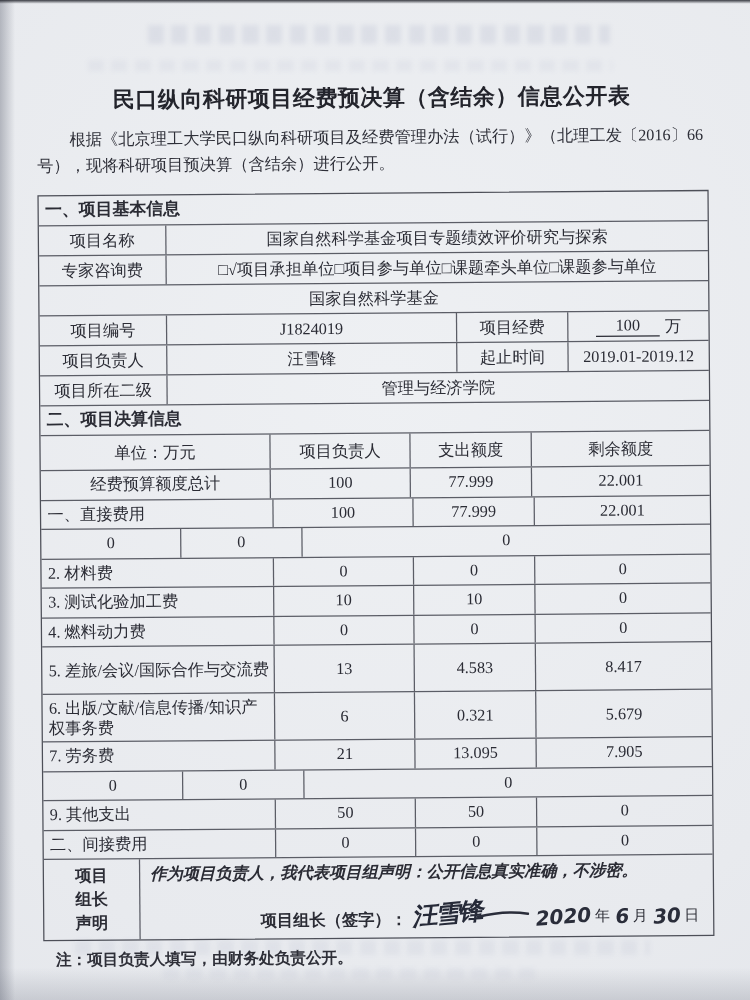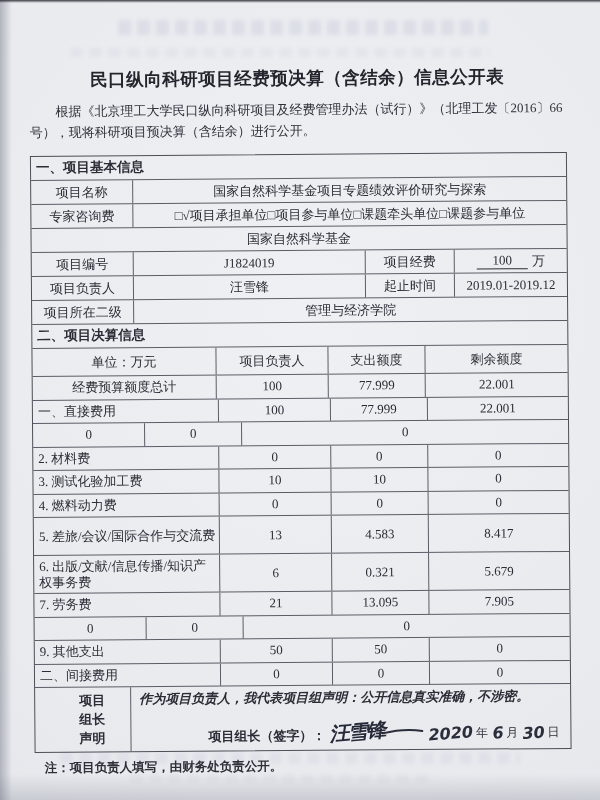--- a/index.html
+++ b/index.html
@@ -43,21 +43,21 @@
   
   .c1{width:177px;flex:none;}
   .c2{width:105px;flex:none;}
   .c3{width:90px;flex:none;}
   .c4{flex:1;}
   .hdr{min-height:27px;}
   .tall{min-height:37px;}
   .dataRow{min-height:22.5px;}
   
   .decl{min-height:64px;}
-  .dlab{width:70px;flex:none;flex-direction:column;justify-content:center;gap:3px;font-weight:bold;font-size:13px;margin-left:19px;}
+  .dlab{width:70px;flex:none;flex-direction:column;justify-content:center;gap:3px;font-weight:bold;font-size:13px;}
   .dbody{flex:1;flex-direction:column;align-items:stretch;justify-content:space-between;padding:4px 6px 6px 8px;}
   .stmt{font-size:13px;font-weight:bold;font-style:italic;text-align:left;line-height:1.3;}
   .signline{display:flex;align-items:flex-end;justify-content:flex-end;gap:2px;padding-right:4px;margin-top:4px;}
   .signlbl{font-size:13px;font-weight:bold;white-space:nowrap;margin-left:36px;}
   .sig{font-size:20px;font-weight:bold;color:#262a38;transform:skewX(-14deg) rotate(-5deg);letter-spacing:-2px;white-space:nowrap;margin:0 0 0 4px;}
   .sigtail{margin:0 2px 7px -6px;}
   .hw{font-family:"DejaVu Sans",sans-serif;font-style:italic;font-size:16px;font-weight:bold;color:#2a2d3a;transform:rotate(-4deg);margin:0 1px;}
   .dchar{font-size:12px;margin:0 1px 2px 0;}
   .note{font-size:12.5px;font-weight:bold;margin:7px 0 0 12px;color:#2e2f38;}
 </style>

